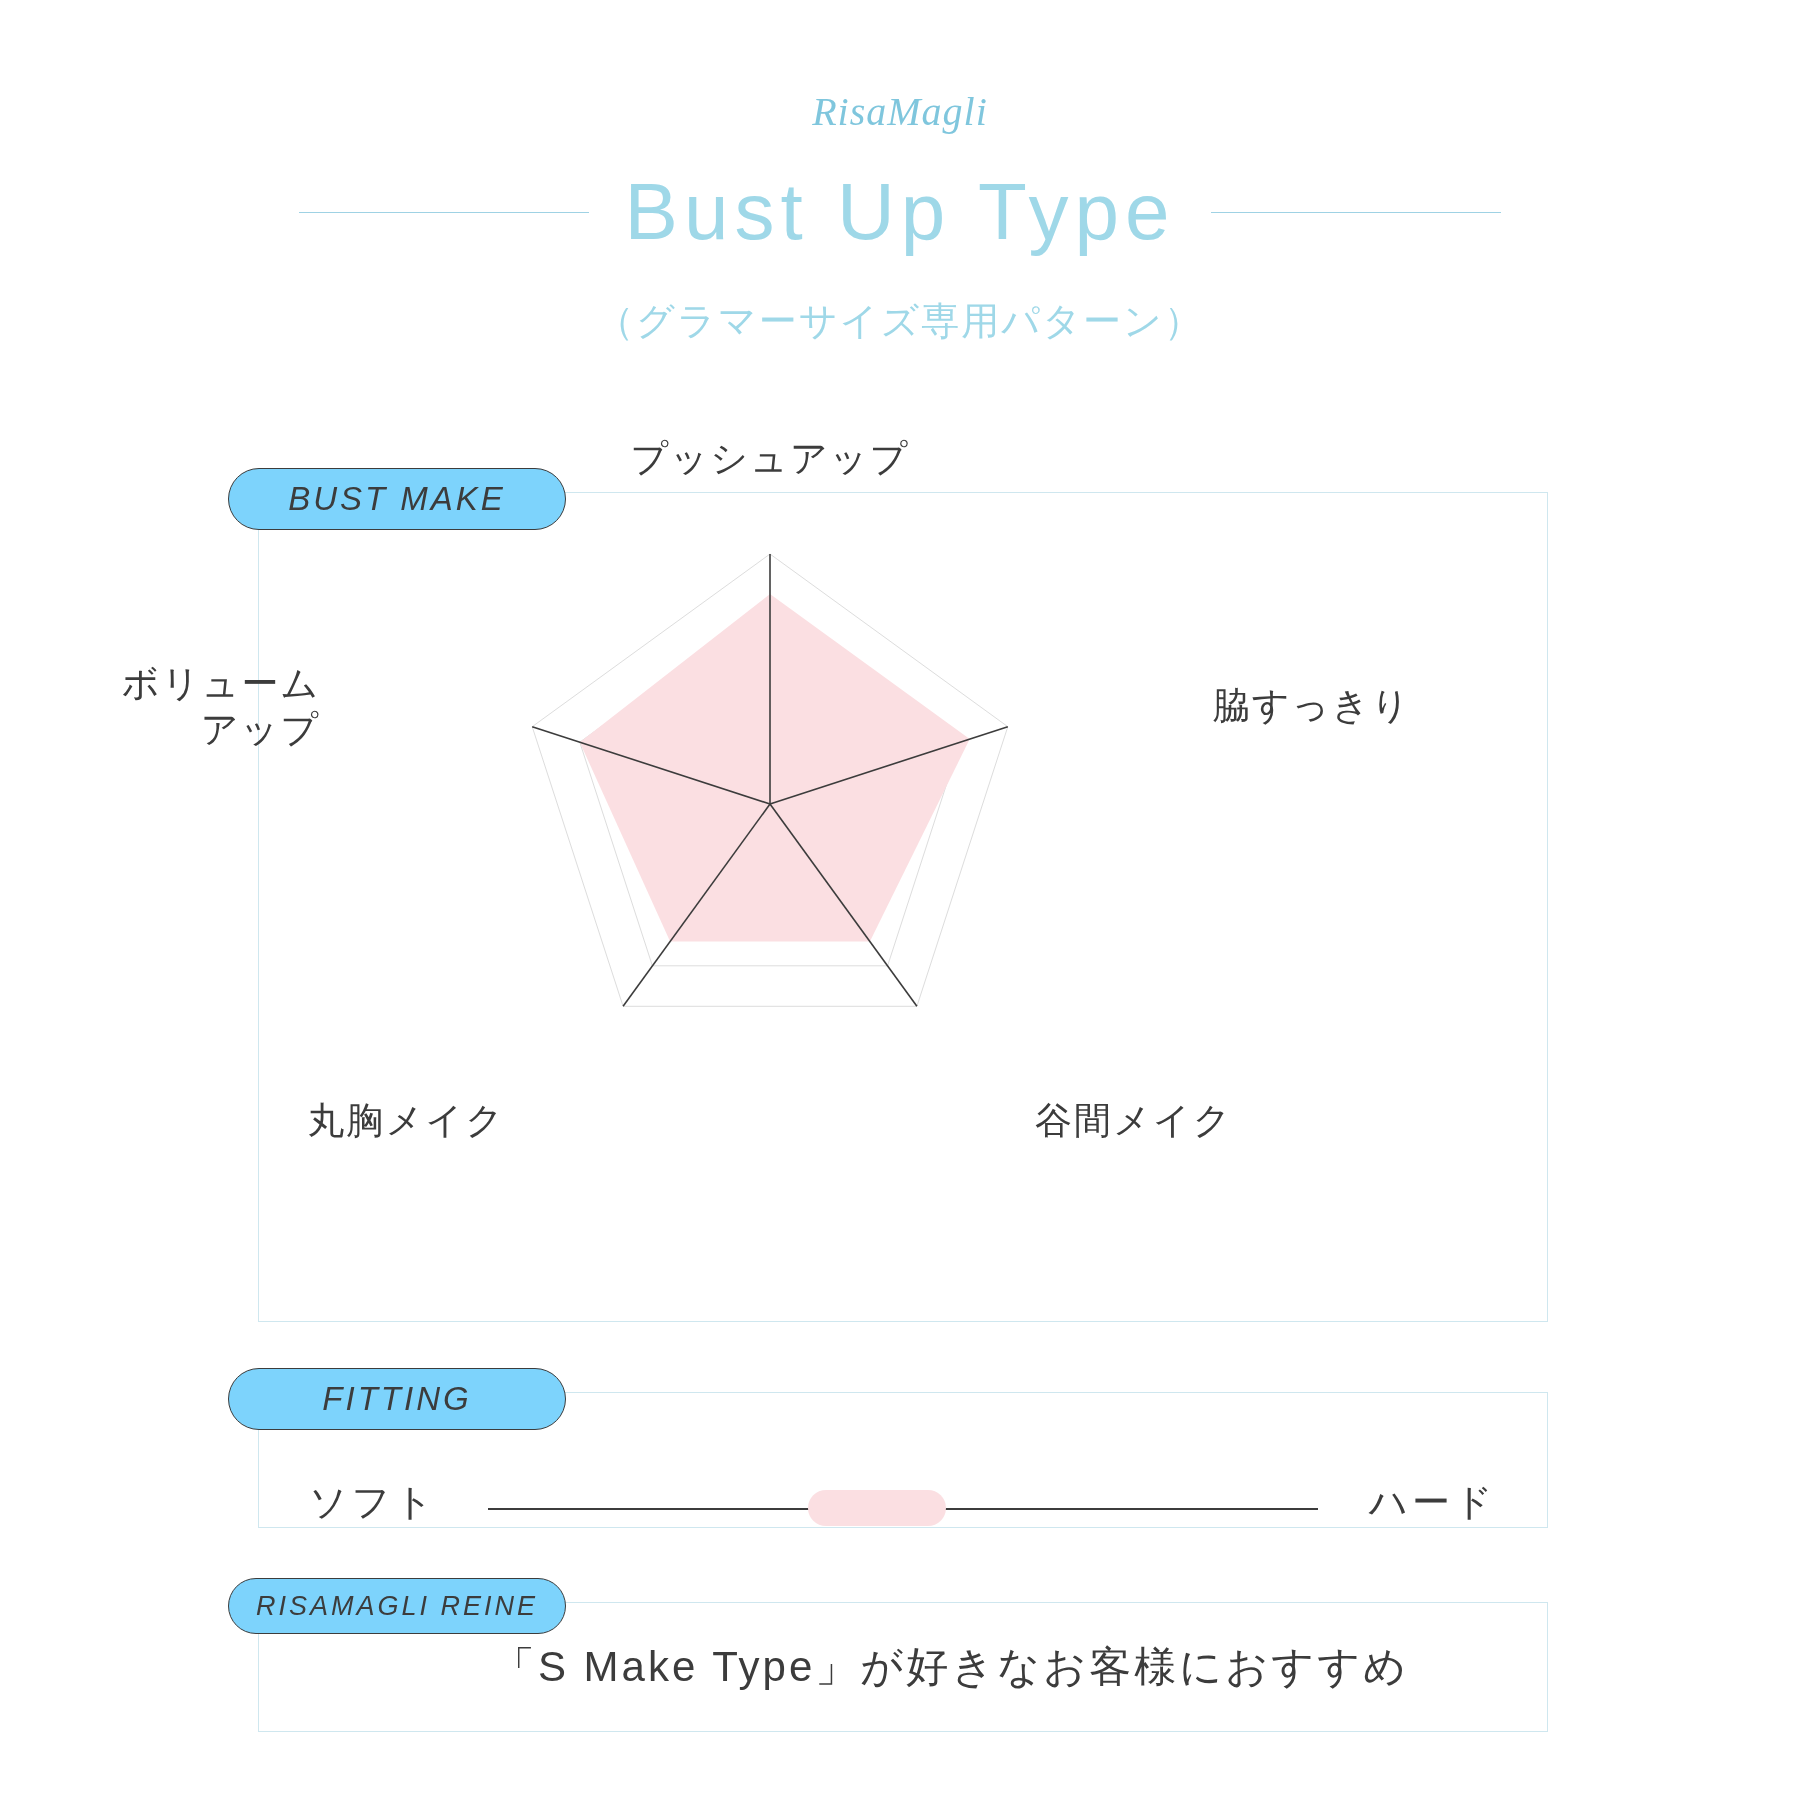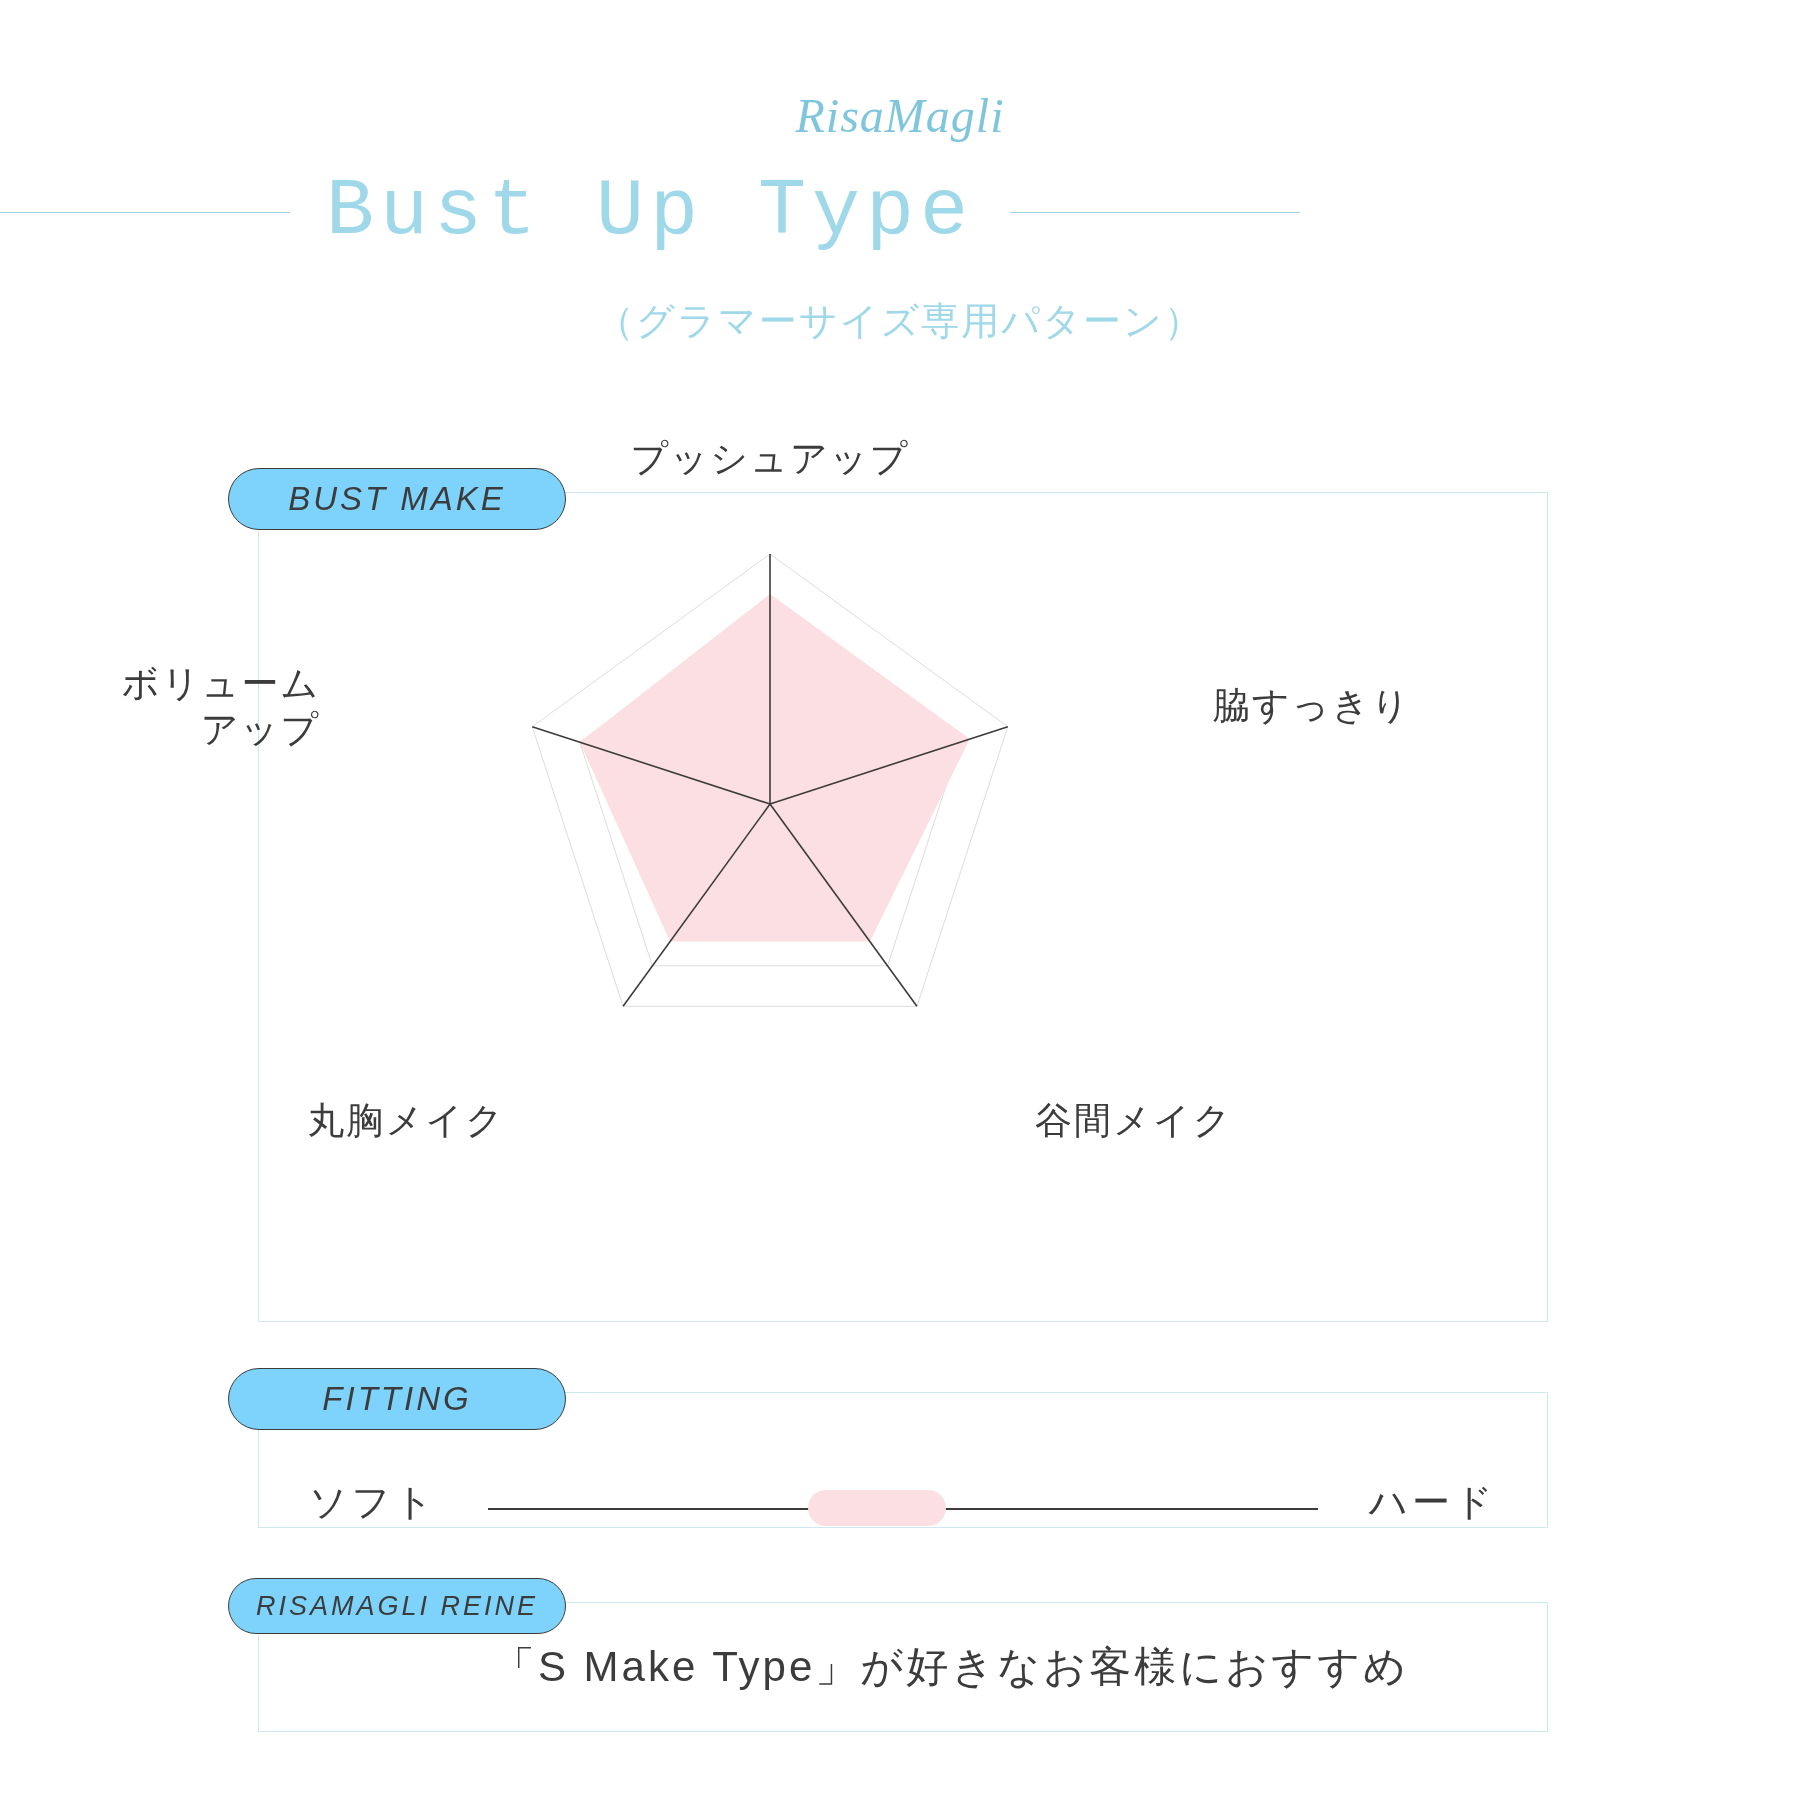--- a/index.html
+++ b/index.html
@@ -10,27 +10,27 @@
     color:#3c3c3c;
     overflow:hidden;
   }
   .page{position:relative;width:1800px;height:1800px;}
 
   
   .brand{
     position:absolute;top:88px;left:0;width:1800px;text-align:center;
     font-family:"Liberation Serif","DejaVu Serif",serif;
     font-style:italic;
-    font-size:48px;
+    font-size:40px;
     letter-spacing:1px;
     color:#7fc6dd;
   }
   .title-row{
     position:absolute;top:168px;left:0;width:1800px;
-    display:flex;align-items:center;gap:36px;font-family:Liberation Mono, monospace;
+    display:flex;align-items:center;justify-content:center;gap:36px;
   }
   .title-rule{height:1px;background:#9fd2e4;flex:0 0 auto;}
   .title-rule.left{width:290px;}
   .title-rule.right{width:290px;}
   .main-title{
     font-size:80px;
     letter-spacing:6px;
     color:#9fd8e8;
     font-weight:400;
     white-space:nowrap;

